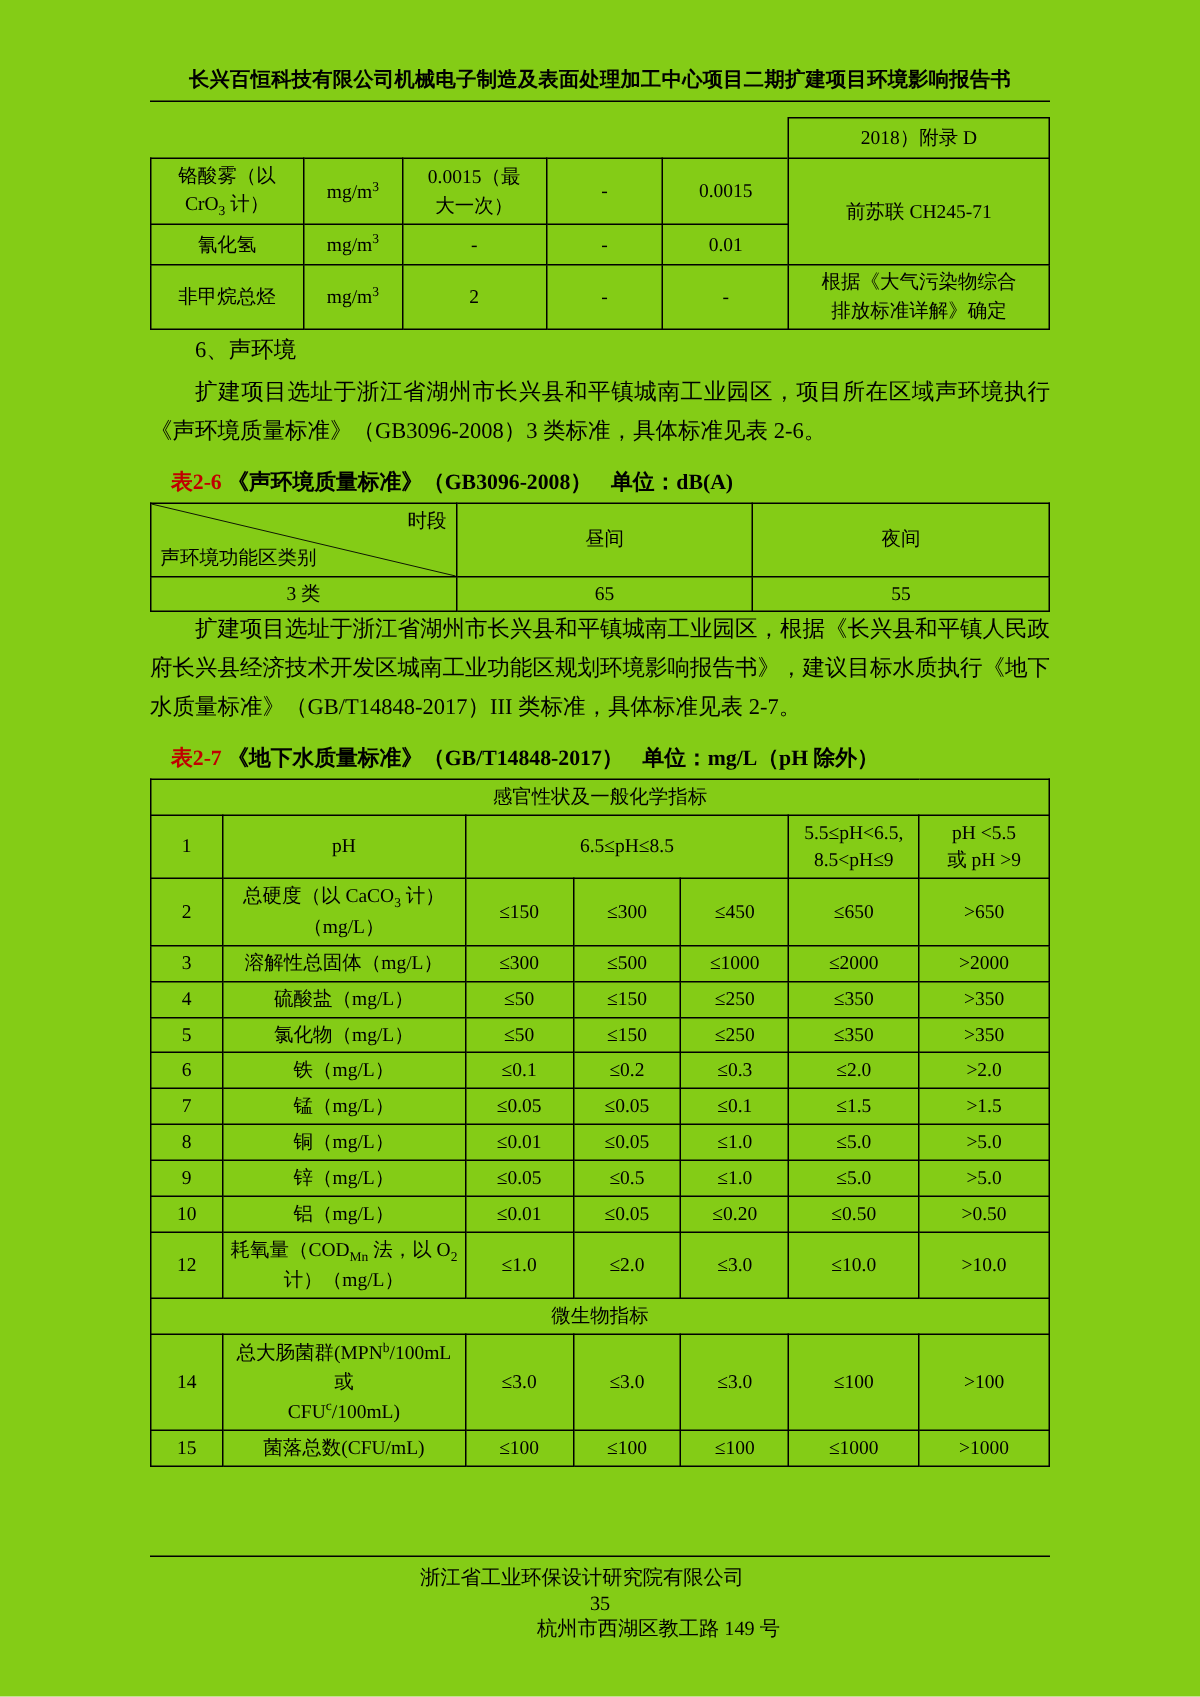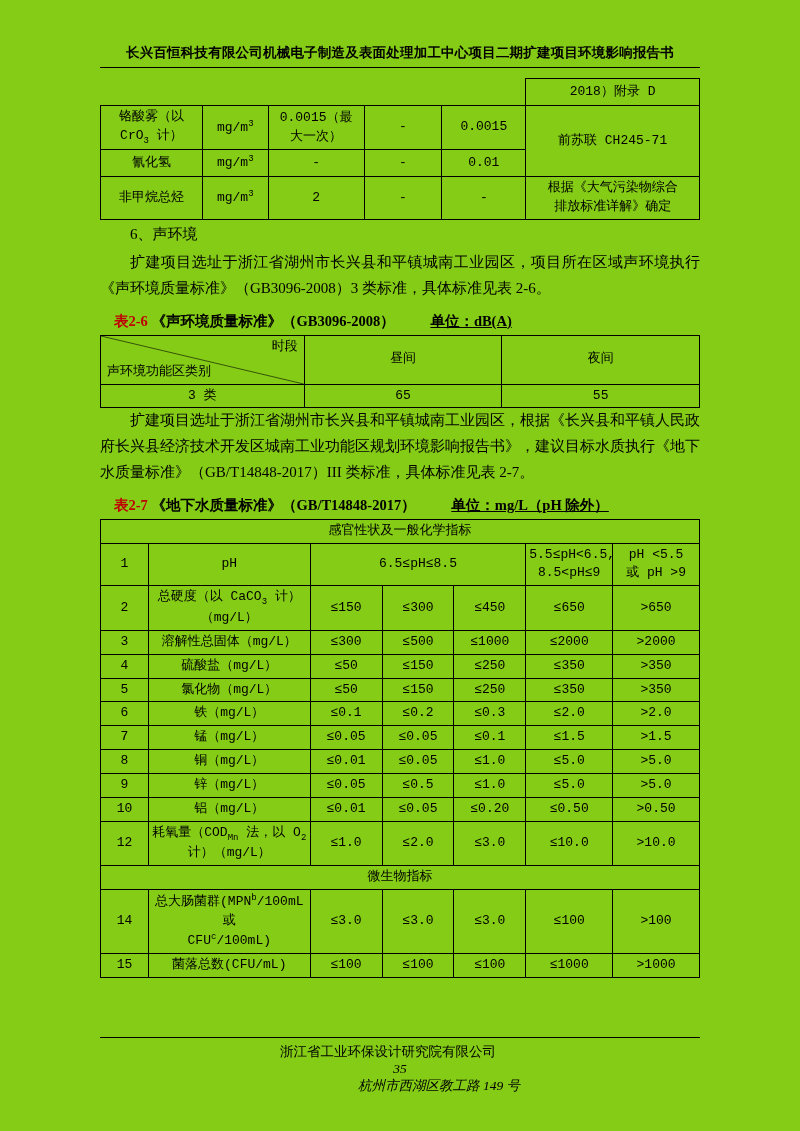--- a/index.html
+++ b/index.html
@@ -45,22 +45,22 @@
     bottom: 36px;
     border-top: 1px solid #000;
     padding-top: 5px;
     display: flex;
     align-items: center;
     justify-content: space-between;
     font-size: 13.5px;
     flex-direction: column;
   }
   .doc-footer .f-left { width: 40%; text-align: left; }
-  .doc-footer .f-center { width: 20%; text-align: center; font-style: italic; }
-  .doc-footer .f-right { width: 40%; text-align: right; font-style: italic; }
+  .doc-footer .f-center { width: 20%; text-align: center; }
+  .doc-footer .f-right { width: 40%; text-align: right; }
 
   
   p.body-text {
     margin: 0 0 2px 0;
     font-size: 15px;
     line-height: 1.72;
     text-align: justify;
     text-justify: inter-ideograph;
   }
   p.indent2 { text-indent: 2em; }
@@ -76,31 +76,29 @@
     font-size: 14.5px;
     font-weight: bold;
     margin: 10px 0 4px 0;
     padding-left: 14px;
     white-space: nowrap;
   }
   .tbl-caption .tag {
     color: #c00000;
   }
   .tbl-caption .unit {
-    margin-left: 32px;
-    text-decoration: underline;
+    margin-left: 9px;
   }
 
   
   table.doc {
     border-collapse: collapse;
     width: 100%;
     font-size: 13px;
     table-layout: fixed;
-    font-family: Liberation Mono, monospace;
   }
   table.doc td, table.doc th {
     border: 1px solid #000;
     padding: 2px 3px;
     text-align: center;
     vertical-align: middle;
     line-height: 1.45;
     font-weight: normal;
   }
   .bold { font-weight: bold; }

